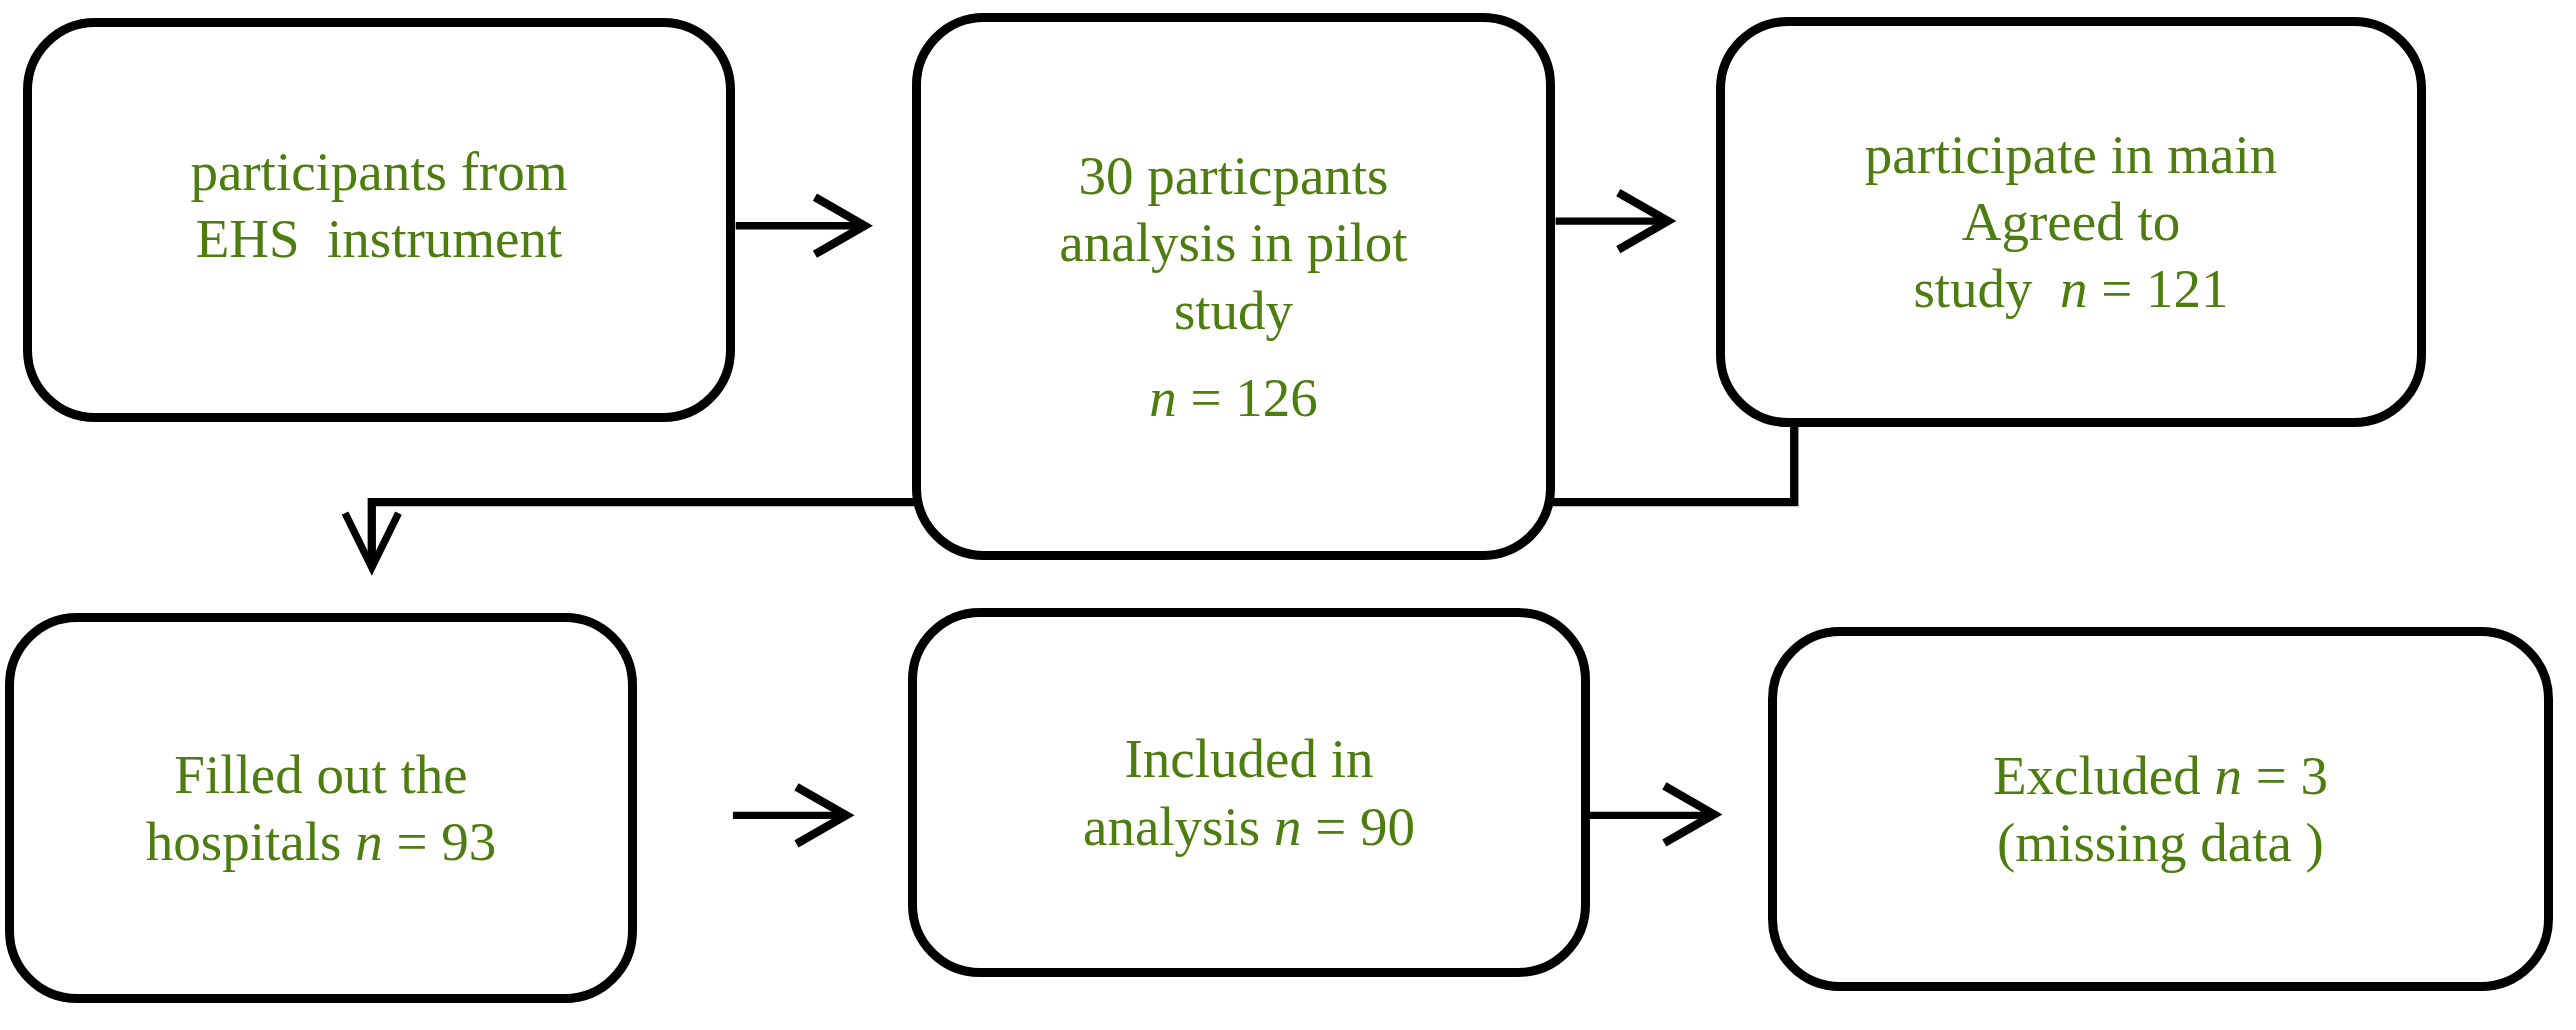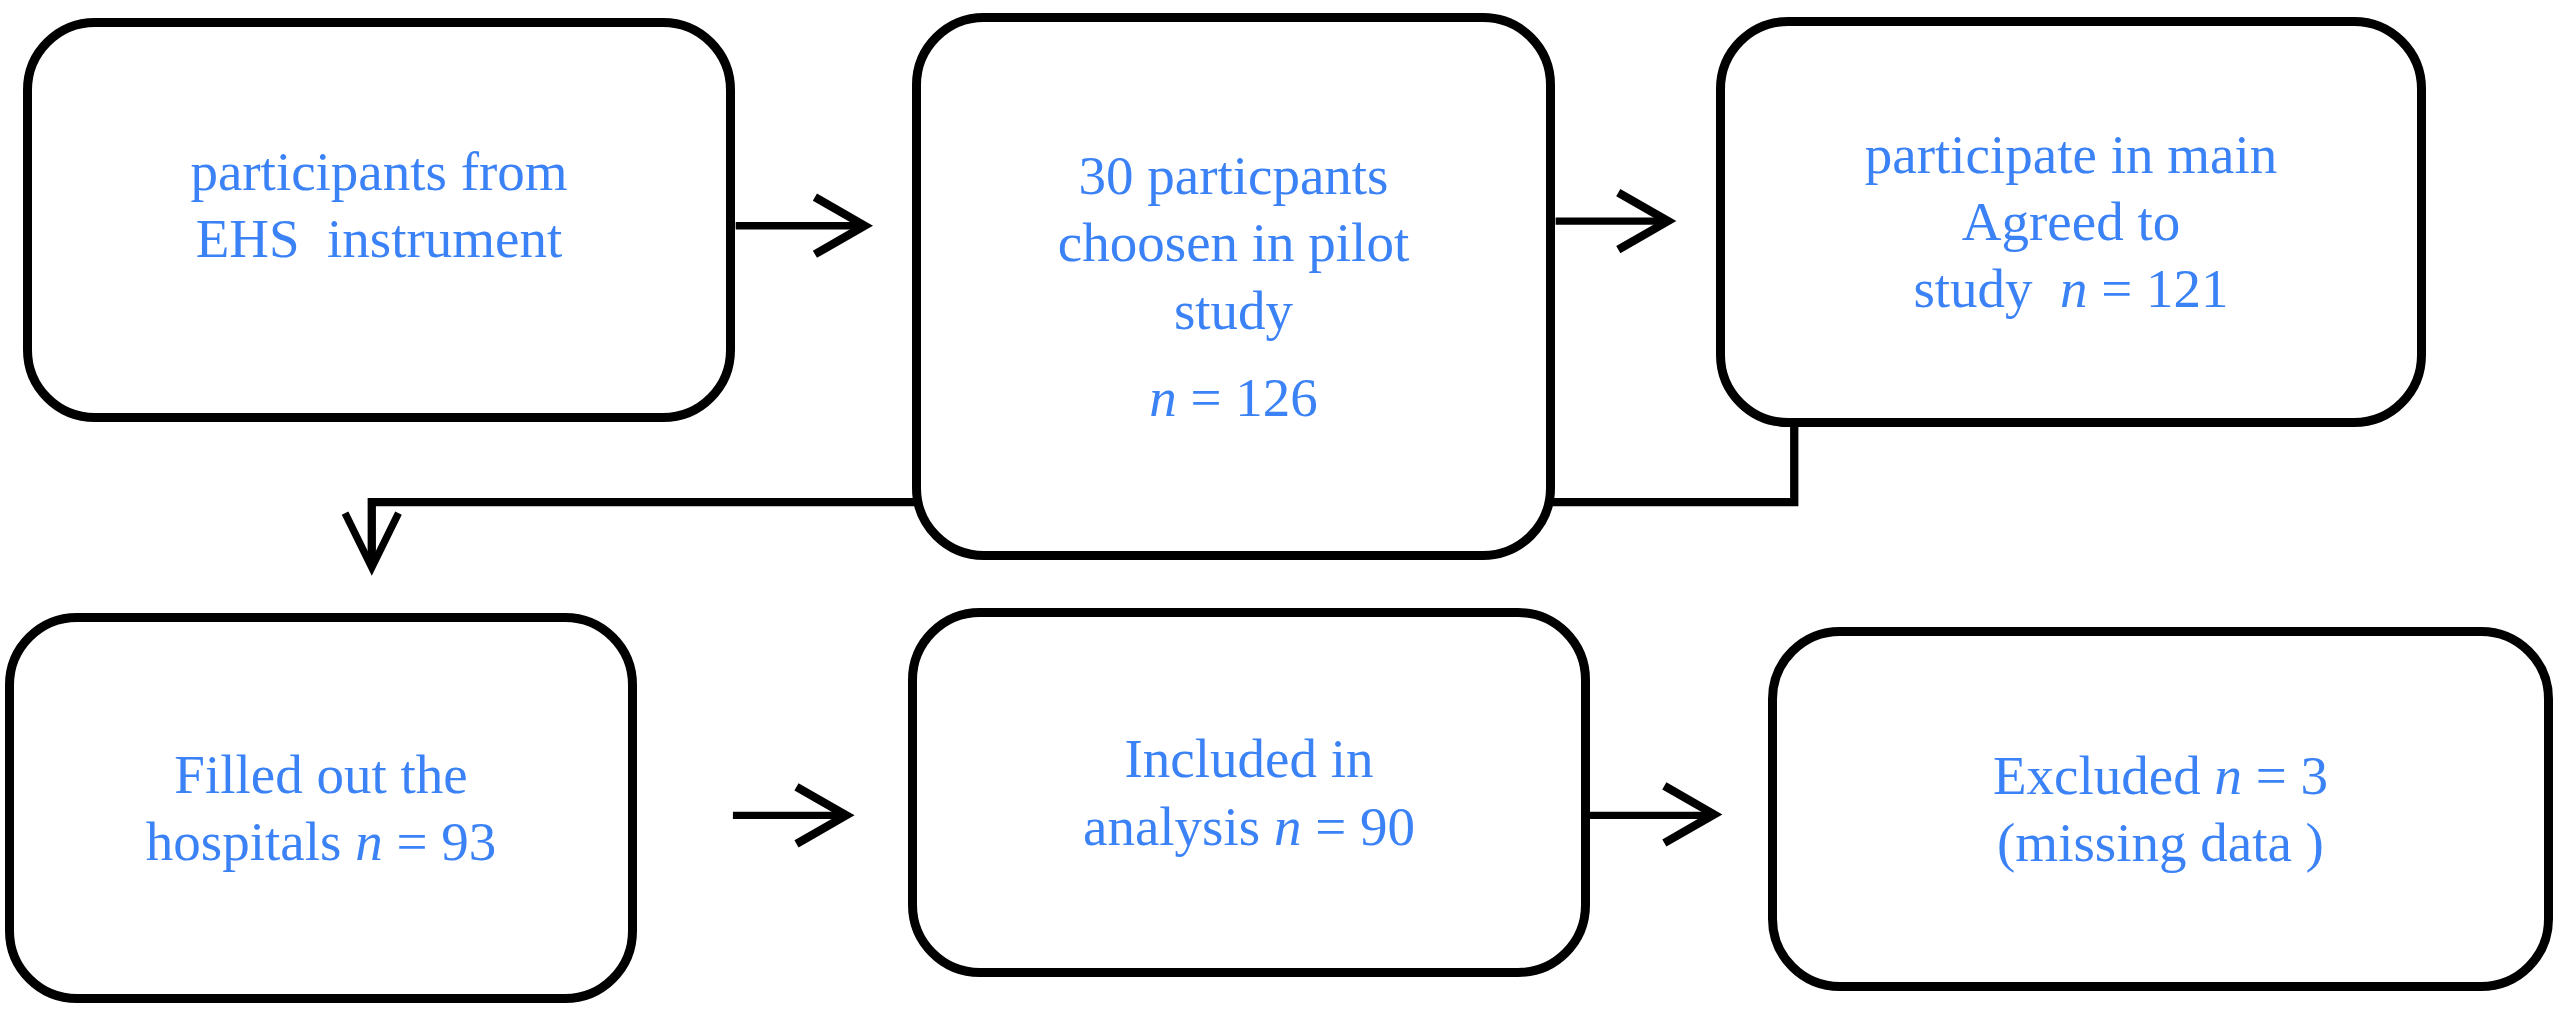--- a/index.html
+++ b/index.html
@@ -2,21 +2,21 @@
 <html style="font-size:14.7px"><head>
 <meta charset="utf-8">
 <style>
   html, body { margin: 0; padding: 0; background: #ffffff; }
   .canvas {
     position: relative;
     width: 2576px;
     height: 1030px;
     background: #ffffff;
     font-family: "Liberation Serif", serif;
-    color: #3b82f6;
+    color: #4d7c0f;
     overflow: hidden;
   }
   .box {
     position: absolute;
     box-sizing: border-box;
     border: 9.2px solid #000000;
     border-radius: 72px;
     background: #ffffff;
     display: flex;
     flex-direction: column;
@@ -74,21 +74,21 @@
   </svg>
 
   <div class="box" id="box1">
     <div class="line"><span>participants from</span></div>
     <div class="line"><span>EHS  instrument</span></div>
     <div class="spacer-lg"></div>
   </div>
 
   <div class="box" id="box2">
     <div class="line"><span>30 particpants</span></div>
-    <div class="line"><span>choosen in pilot</span></div>
+    <div class="line"><span>analysis in pilot</span></div>
     <div class="line"><span>study</span></div>
     <div class="spacer-sm"></div>
     <div class="line"><span class="it">n</span><span> = 126</span></div>
   </div>
 
   <div class="box" id="box3">
     <div class="line"><span>participate in main</span></div>
     <div class="line"><span>Agreed to</span></div>
     <div class="line"><span>study  </span><span class="it">n</span><span> = 121</span></div>
   </div>

